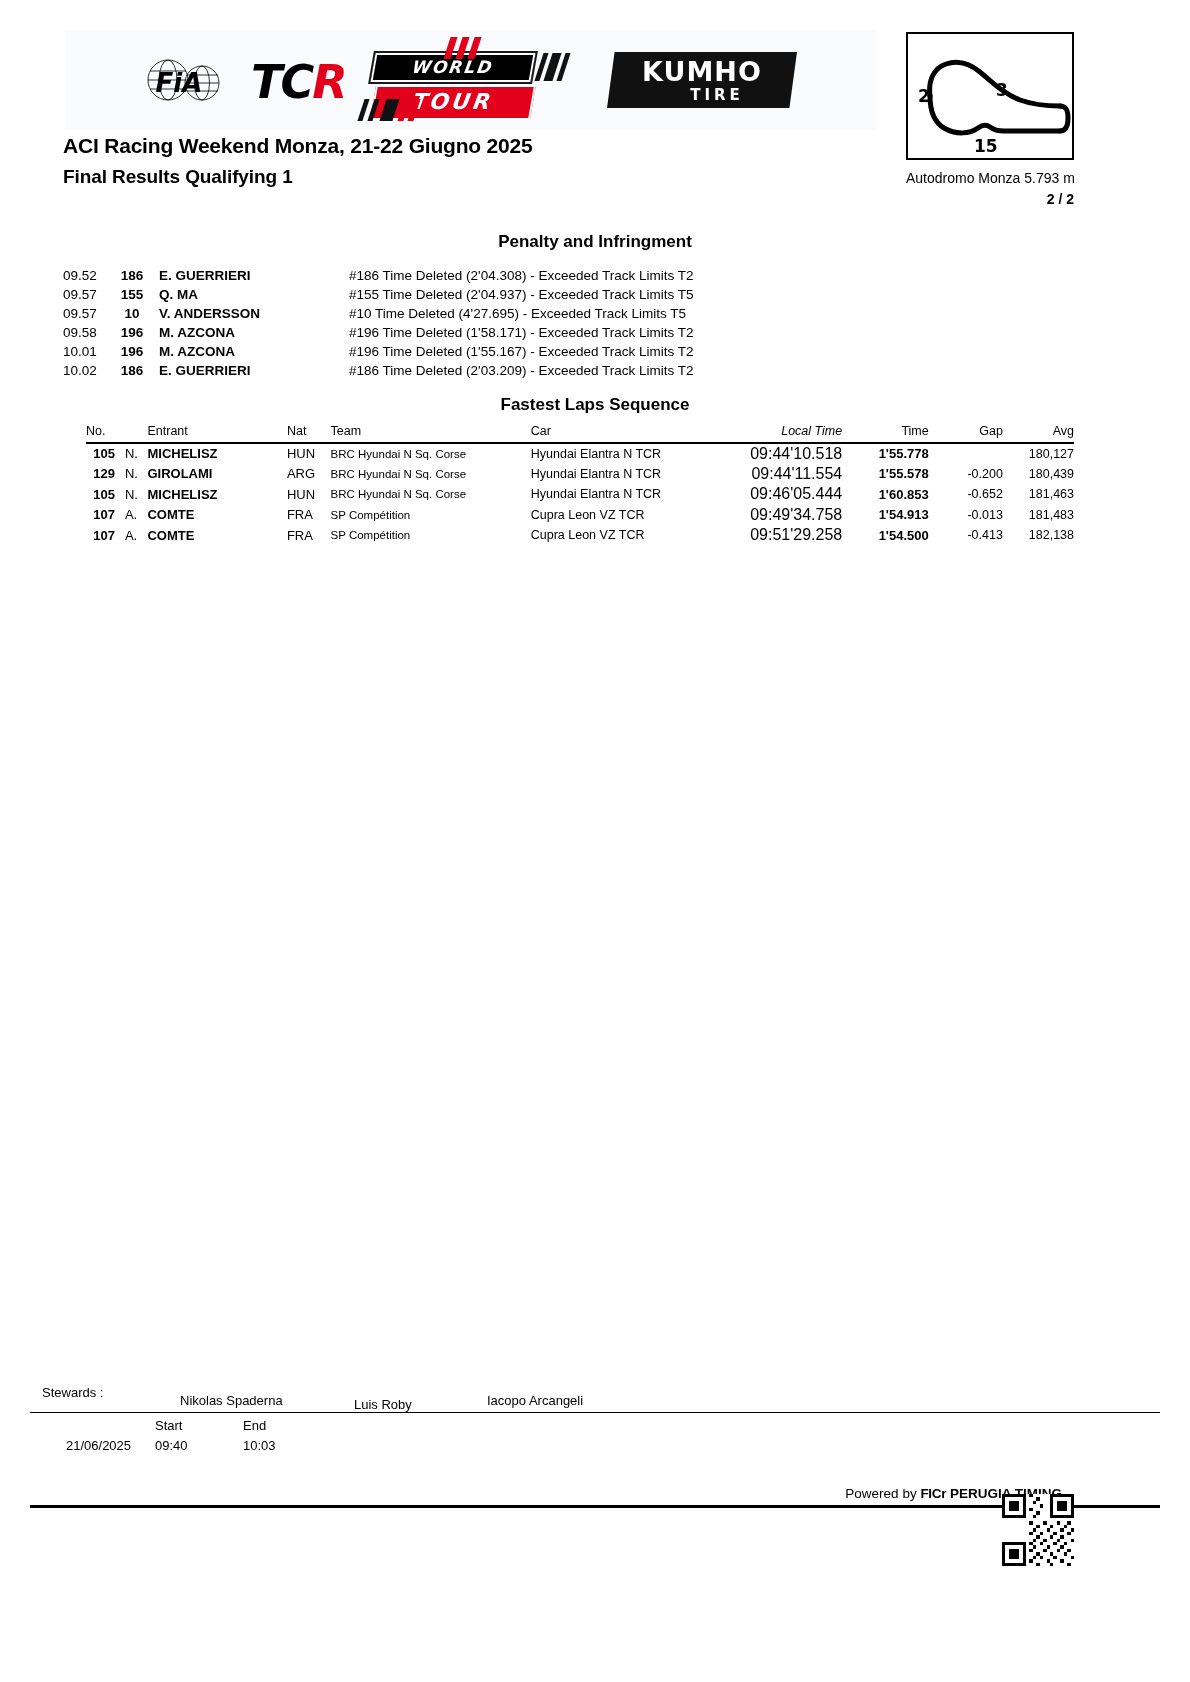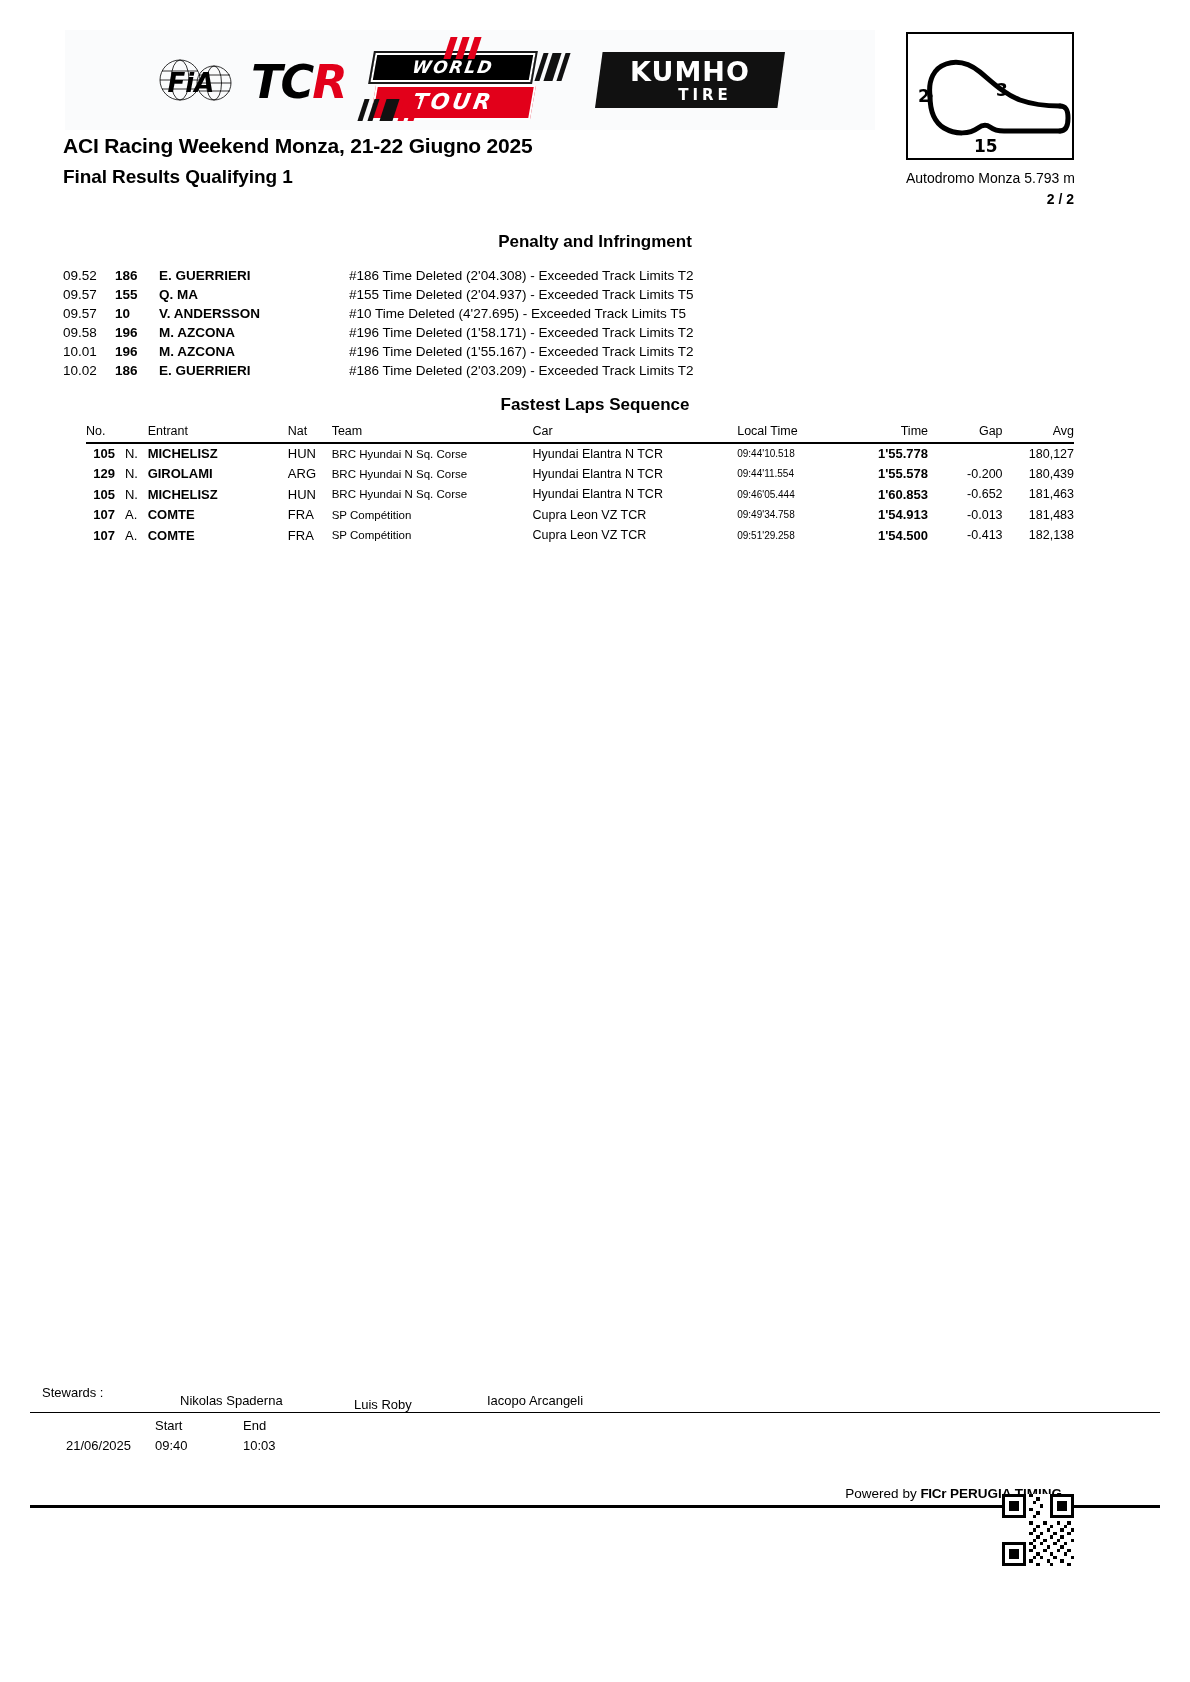--- a/index.html
+++ b/index.html
@@ -21,21 +21,21 @@
     width: 810px; height: 100px;
     background: #fafbfc;
   }
   .logo-row {
     position: absolute;
     left: 0; top: 0;
     width: 810px; height: 100px;
     display: flex;
     align-items: center;
     justify-content: center;
-    gap: 0px;
+    gap: 12px;
   }
 
   
   .fia-logo { width: 86px; height: 60px; position: relative; flex: none; }
 
   
   .tcr-lockup {
     position: relative;
     width: 330px; height: 86px;
     flex: none;
@@ -178,21 +178,21 @@
     left: 0; top: 268px;
     width: 1190px;
   }
   .penalty-row {
     display: flex;
     align-items: baseline;
     height: 19px;
     font-size: 13.5px;
   }
   .p-time  { width: 52px; margin-left: 63px; text-align: left; }
-  .p-no    { width: 34px; text-align: left; font-weight: bold; margin-right: 10px; }
+  .p-no    { width: 34px; text-align: center; font-weight: bold; margin-right: 10px; }
   .p-name  { width: 190px; font-weight: bold; }
   .p-desc  { flex: 1; }
 
   
   .laps-wrap {
     position: absolute;
     left: 86px; top: 424px;
     width: 988px;
   }
   table.laps {
@@ -210,21 +210,21 @@
   table.laps thead tr { border-bottom: 2px solid #000; }
   table.laps tbody tr { height: 20.5px; }
   table.laps tbody td { padding: 0; vertical-align: middle; white-space: nowrap; }
 
   .c-no    { width: 40px;  text-align: right; font-weight: bold; font-size: 13px; padding-right: 10px !important; }
   .c-ini   { width: 24px;  text-align: left; font-size: 13px; }
   .c-ent   { width: 150px; text-align: left; font-weight: bold; font-size: 13px; }
   .c-nat   { width: 46px;  text-align: left; font-size: 13px; }
   .c-team  { width: 210px; text-align: left; font-size: 11.5px; }
   .c-car   { width: 215px; text-align: left; font-size: 12.5px; }
-  .c-local { width: 110px; font-size: 10px; }
+  .c-local { width: 110px; text-align: right; font-size: 16px; }
   .c-time  { width: 92px;  text-align: right; font-weight: bold; font-size: 13px; }
   .c-gap   { width: 80px;  text-align: right; font-size: 12.5px; }
   .c-avg   { width: 75px;  text-align: right; font-size: 12.5px; }
 
   th.c-no { text-align: left !important; padding-right: 0 !important; font-weight: normal !important; font-size: 12.5px !important; }
   th.c-ent { font-weight: normal !important; font-size: 12.5px !important; }
   th.c-time { font-weight: normal !important; font-size: 12.5px !important; }
 
   
   .stewards-row {
@@ -392,21 +392,21 @@
 
 <div class="laps-wrap">
   <table class="laps">
     <thead>
       <tr>
         <th class="c-no" colspan="2">No.</th>
         <th class="c-ent">Entrant</th>
         <th class="c-nat">Nat</th>
         <th class="c-team">Team</th>
         <th class="c-car">Car</th>
-        <th class="c-local" style="text-align:left;">Local Time</th>
+        <th class="c-local" style="text-align:right;font-style:italic;">Local Time</th>
         <th class="c-time" style="text-align:right;">Time</th>
         <th class="c-gap" style="text-align:right;">Gap</th>
         <th class="c-avg" style="text-align:right;">Avg</th>
       </tr>
     </thead>
     <tbody>
       <tr>
         <td class="c-no">105</td>
         <td class="c-ini">N.</td>
         <td class="c-ent">MICHELISZ</td>

